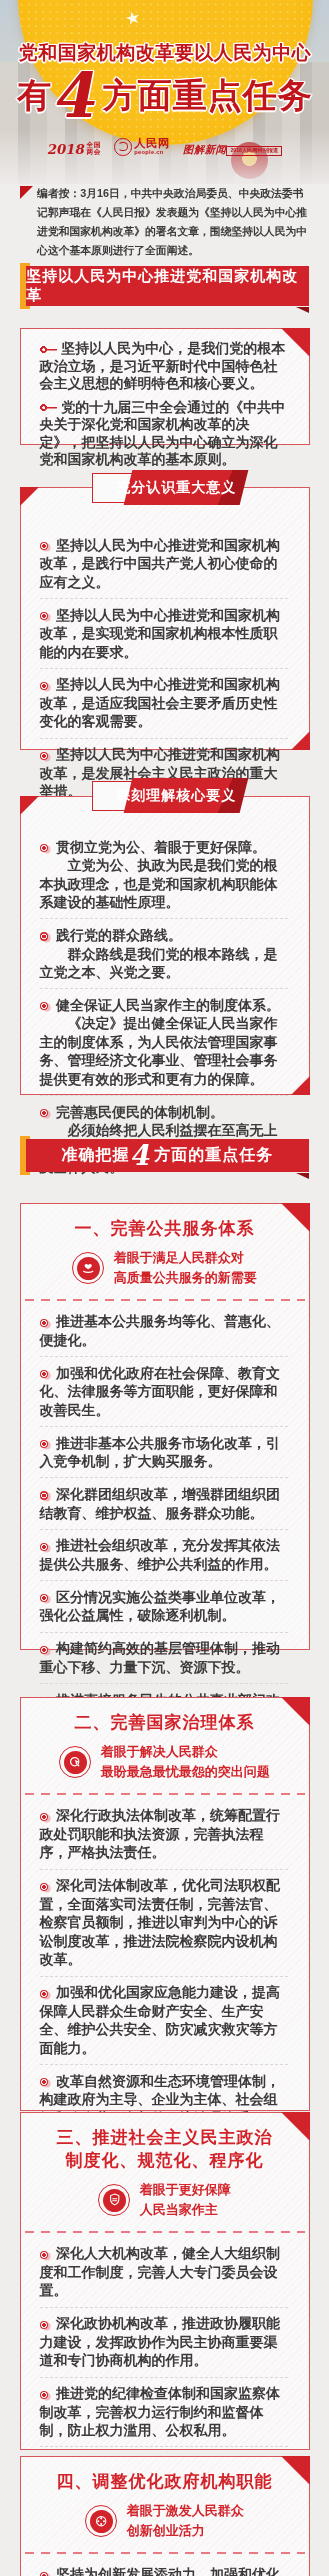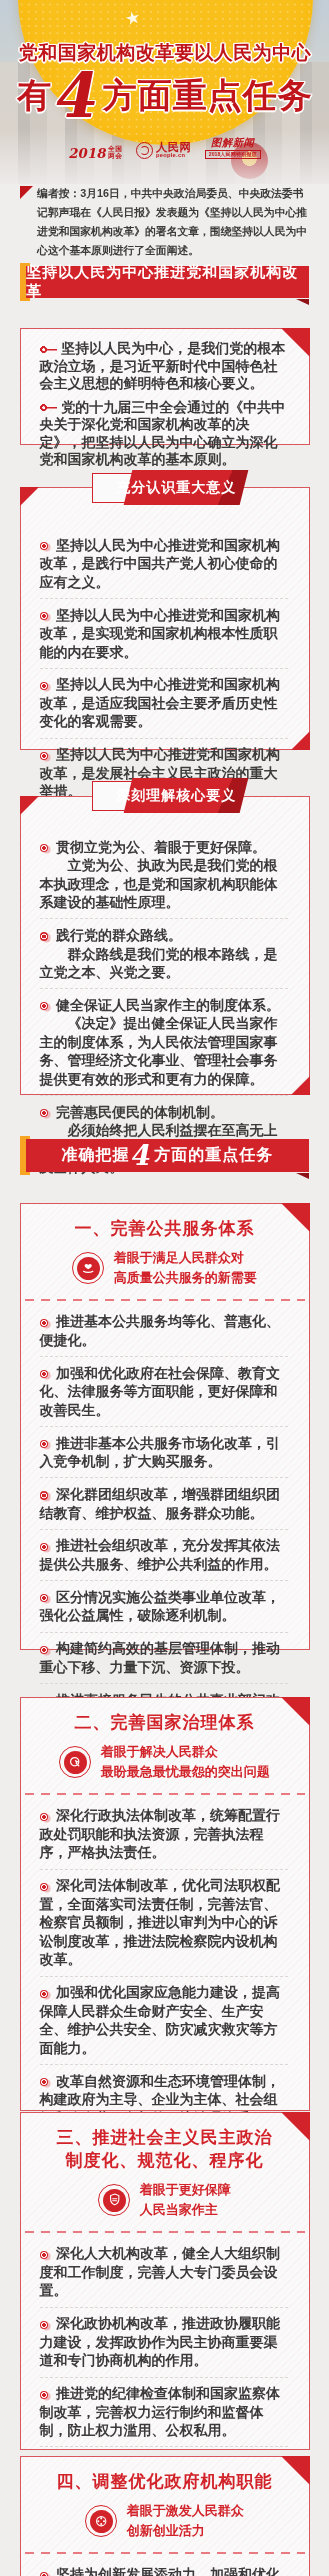--- a/index.html
+++ b/index.html
@@ -37,41 +37,41 @@
   
   .lh{display:flex;align-items:flex-end;gap:1.5px;}
   .lh .yr{font-family:"DejaVu Serif","Liberation Serif",serif;font-style:italic;font-size:13.4px;font-weight:700;line-height:.9;}
   .lh .stack{display:flex;flex-direction:column;font-size:6.7px;font-weight:900;line-height:1.05;letter-spacing:0.5px;}
   .pp{display:flex;align-items:center;gap:2.6px;}
   .pp .swirl{width:15.5px;height:15.5px;border-radius:50%;position:relative;}
   .pp .swirl::after{content:"";position:absolute;inset:3.1px;border-radius:50%;}
   .pp .pt1{display:flex;flex-direction:column;line-height:1;}
   .pp .nm{font-size:11.3px;font-weight:900;letter-spacing:0.5px;}
   .pp .dm{font-size:5.7px;font-weight:700;letter-spacing:0.3px;}
-  .tj{display:flex;flex-direction:column;align-items:center;line-height:1;}
+  .tj{display:flex;flex-direction:row;align-items:center;line-height:1;}
   .tj .t1{font-size:10.3px;font-weight:900;font-style:italic;letter-spacing:0.5px;}
   .tj .t2{margin-top:1.5px;font-size:5.2px;font-weight:700;padding:1px 3.1px;border:0.5px solid currentColor;}
   .brand-red{color:#c0151b;}
   .brand-red .swirl{border:1.5px solid #c0151b;}
   .brand-red .swirl::after{border:1.5px solid #c0151b;border-left-color:transparent;}
 
   
   .ednote{position:absolute;top:184px;left:19.6px;width:292px;}
   .ednote .flag{position:absolute;left:0;top:2.1px;width:0;height:0;
       border-top:13.4px solid #c0151b;border-right:13.4px solid transparent;}
   .ednote p{margin:0 0 0 17.5px;font-size:10.8px;font-weight:700;color:#3c3a3a;line-height:19px;}
 
   
   .ribbon{position:absolute;left:19.6px;width:289px;}
   .ribbon .tab{position:absolute;left:0;top:-3.1px;bottom:-3.1px;width:10.3px;background:#f6a623;}
   .ribbon .band{position:absolute;left:6.7px;right:0;top:0;bottom:0;background:#d2232a;
       display:flex;align-items:center;justify-content:center;color:#fff;font-weight:900;}
   .ribbon .band::after{content:"";position:absolute;right:0;bottom:-6.7px;width:0;height:0;
       border-top:6.7px solid #8f1116;border-left:13.4px solid transparent;}
-  .ribbon1{top:266px;height:32px;}
+  .ribbon1{top:266px;height:40px;}
   .ribbon1 .band{font-size:15px;letter-spacing:1px;}
   .ribbon2{top:1139px;height:33px;}
   .ribbon2 .band{font-size:16px;letter-spacing:1px;}
   .ribbon2 .num4{font-family:"DejaVu Serif","Liberation Serif",serif;font-style:italic;
       font-size:28px;font-weight:700;margin:0 2.1px;line-height:1;}
 
   
   .wbox{position:absolute;left:19.6px;width:290px;box-sizing:border-box;
       background:#fbfafa;border:1px solid #d8565c;
       background-image:repeating-linear-gradient(135deg,rgba(210,35,42,.035) 0 1px,transparent 1px 4.6px);}

